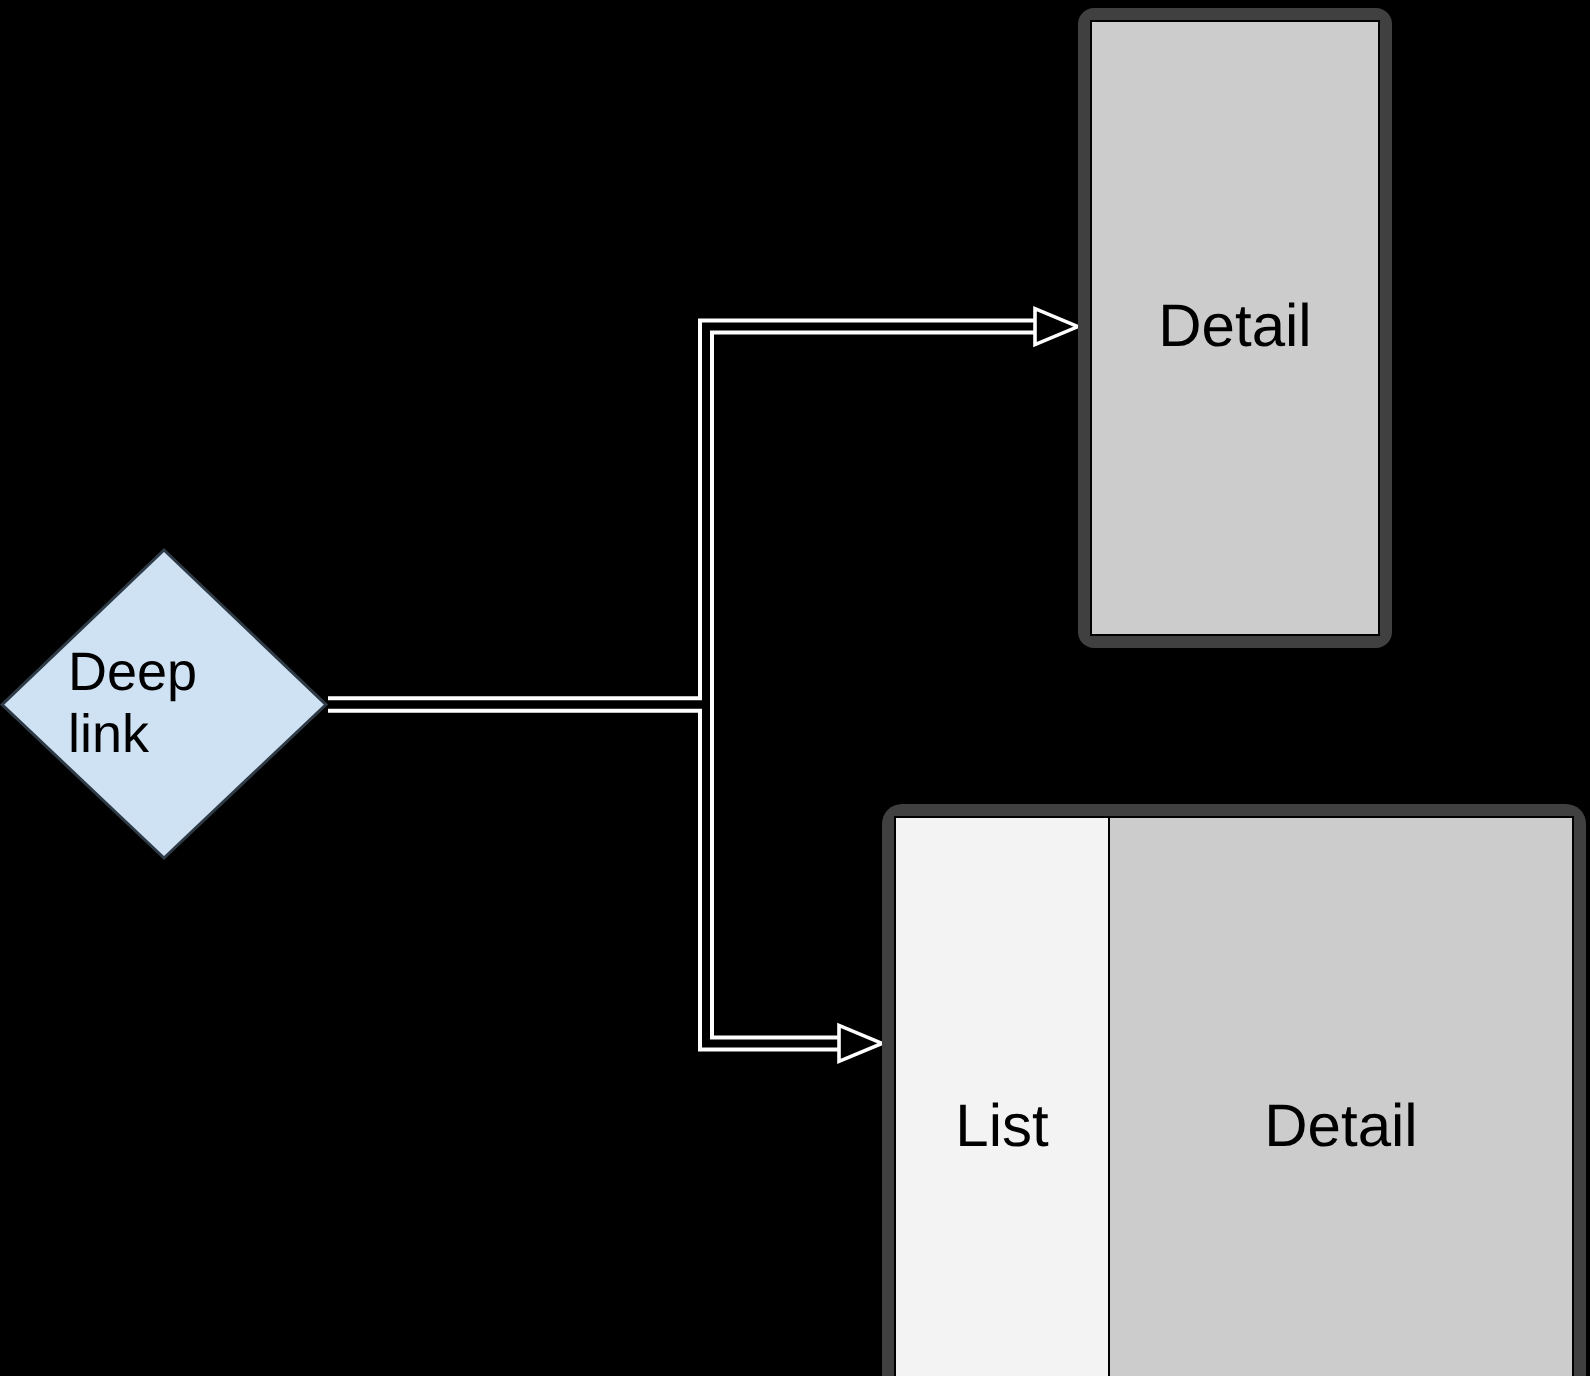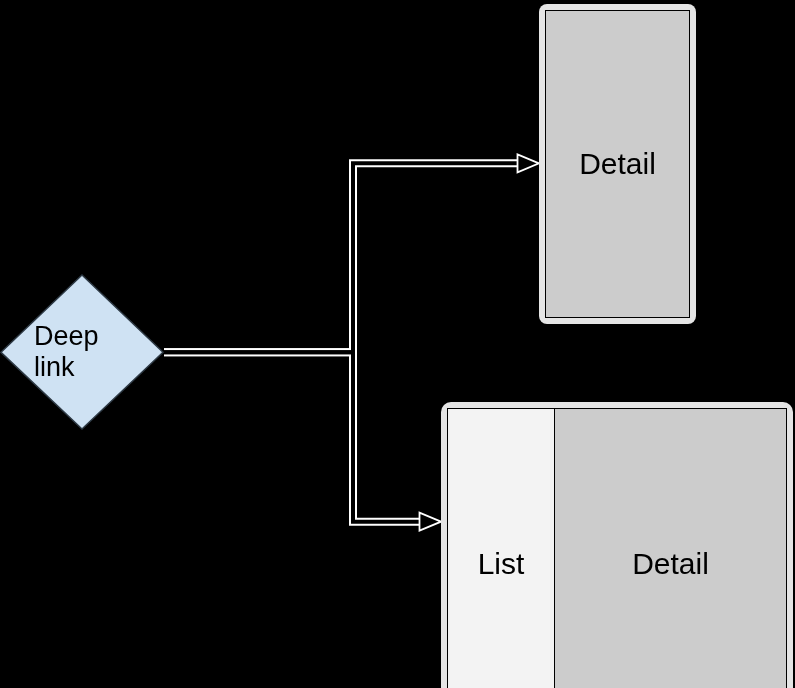--- a/index.html
+++ b/index.html
@@ -35,21 +35,21 @@
     top: 321px;
     width: 96px;
     text-align: left;
     font-size: 27px;
     line-height: 31px;
     color: #000000;
   }
 
   .screen {
     position: absolute;
-    background: #e5e5e5;
+    background: #404040;
     box-sizing: border-box;
     display: flex;
   }
   .screen.portrait {
     left: 539px; top: 4px;
     width: 157px; height: 320px;
     border-radius: 8px;
     padding: 6px;
   }
   .screen.landscape {

